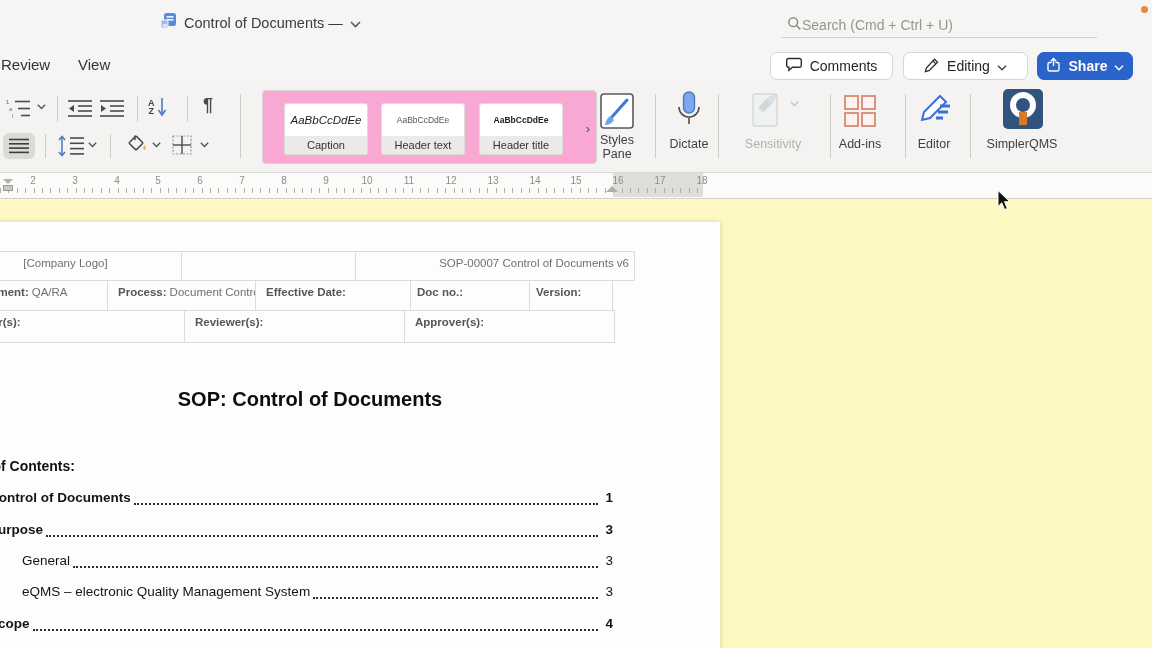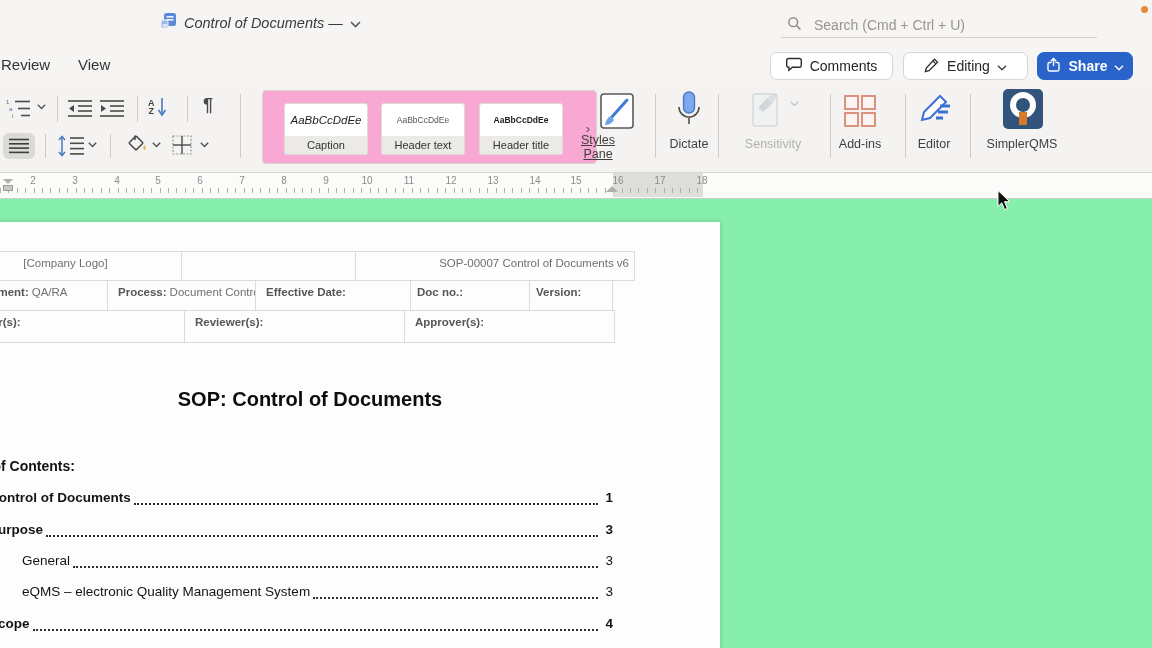--- a/index.html
+++ b/index.html
@@ -3,22 +3,22 @@
 <meta charset="utf-8">
 <style>
   html,body{margin:0;padding:0;background:#222;}
   .screen{position:relative;width:1152px;height:648px;overflow:hidden;
     background:#e9e9e7;font-family:"Liberation Sans",sans-serif;
     -webkit-font-smoothing:antialiased;}
 
   
   .titlebar{position:absolute;left:0;top:0;width:1152px;height:45px;background:#f6f5f3;border-bottom:1px solid #e6e5e2;}
   .title-group{position:absolute;left:160px;top:12px;display:flex;align-items:center;gap:7px;}
-  .doc-title{font-size:14.5px;color:#3b3b3b;font-style:italic;}
-  .search-field{position:absolute;left:781px;top:12px;width:316px;height:26px;display:flex;align-items:center;gap:12px;
+  .doc-title{font-size:14.5px;color:#3b3b3b;}
+  .search-field{position:absolute;left:781px;top:12px;width:316px;height:26px;display:flex;align-items:center;gap:0;
     border-bottom:1px solid #d2d1ce;padding-left:6px;box-sizing:border-box;}
   .search-field span{font-size:14px;color:#97958f;}
   .record-dot{position:absolute;left:1141px;top:6px;width:7px;height:7px;border-radius:50%;background:#e8883a;}
 
   
   .tabrow{position:absolute;left:0;top:45px;width:1152px;height:41px;background:#f6f5f3;}
   .tab{position:absolute;top:11px;font-size:15px;color:#333;}
   .pill{position:absolute;top:7px;height:28px;border-radius:7px;background:#fff;border:1px solid #d6d5d2;
     display:flex;align-items:center;justify-content:center;gap:7px;font-size:14px;color:#252525;box-sizing:border-box;}
   .pill.share{background:#2a63c9;border-color:#2a63c9;color:#fff;font-weight:600;}
@@ -51,21 +51,21 @@
   .ticks{position:absolute;left:0;top:15px;width:703px;height:5px;
     background:repeating-linear-gradient(to right,#aeada9 0 1px,transparent 1px 8.4px);}
   .rnum{position:absolute;top:2px;font-size:10px;color:#8c8b88;transform:translateX(-50%);}
   .ind-left-tri{position:absolute;left:3px;top:6px;width:0;height:0;border-left:5px solid transparent;
     border-right:5px solid transparent;border-top:5px solid #b0afac;}
   .ind-left-box{position:absolute;left:3px;top:12px;width:10px;height:6px;background:#c9c8c5;border:1px solid #9c9b98;box-sizing:border-box;}
   .ind-right-tri{position:absolute;left:606px;top:13px;width:0;height:0;border-left:6px solid transparent;
     border-right:6px solid transparent;border-bottom:6px solid #b0afac;}
 
   
-  .docarea{position:absolute;left:0;top:199px;width:1152px;height:449px;background:#86efac;overflow:hidden;}
+  .docarea{position:absolute;left:0;top:199px;width:1152px;height:449px;background:#fef9c3;overflow:hidden;}
   .page{position:absolute;left:-90px;top:23px;width:810px;height:430px;background:#fdfdfd;
     box-shadow:0 0 5px rgba(0,0,0,0.18);}
   .t-row{position:absolute;display:flex;left:-55px;}
   .c{border:1px solid #dcdbd8;box-sizing:border-box;font-size:11.5px;color:#707070;display:flex;
     padding:5px 6px 0 10px;margin-right:-1px;white-space:nowrap;overflow:hidden;}
   .c b{color:#565656;font-weight:700;margin-right:3px;}
   .doc-h1{position:absolute;left:310px;top:189px;transform:translateX(-50%);font-size:20px;font-weight:700;color:#0d0d0d;white-space:nowrap;}
   .toc-head{position:absolute;left:-47px;top:259px;font-size:14px;font-weight:700;color:#111;white-space:nowrap;}
   .toc-row{position:absolute;display:flex;height:18px;font-size:13.5px;color:#141414;white-space:nowrap;}
   .toc-row .leader{flex:1;border-bottom:2px dotted #2e2e2e;height:13px;margin:0 3px;}
@@ -275,21 +275,21 @@
       <div class="gal-more">›</div>
     </div>
 
     <div class="ric" style="left:599px;top:6px;">
       <svg width="36" height="40" viewBox="0 0 36 40">
         <rect x="2" y="2" width="32" height="34" rx="3" fill="#fff" stroke="#5a5a5a" stroke-width="1.6"></rect>
         <line x1="28" y1="8" x2="12" y2="26" stroke="#3f7ad6" stroke-width="3" stroke-linecap="round"></line>
         <path d="M12 24 q-5 2 -6 9 q6 0 9 -5 z" fill="#6fa3e8"></path>
       </svg>
     </div>
-    <div class="bigbtn-label two" style="left:598px;text-decoration:underline;">Styles Pane</div>
+    <div class="bigbtn-label two" style="left:617px;">Styles Pane</div>
     <div class="sep" style="left:655px;top:8px;height:64px;"></div>
 
     <div class="ric" style="left:676px;top:4px;">
       <svg width="26" height="42" viewBox="0 0 26 42">
         <rect x="7.5" y="2" width="11" height="21" rx="5.5" fill="#7da7ee" stroke="#4a79c4" stroke-width="1.4"></rect>
         <path d="M3 17 a10 10 0 0 0 20 0" fill="none" stroke="#4e4e4e" stroke-width="1.6"></path>
         <line x1="13" y1="28" x2="13" y2="34" stroke="#4e4e4e" stroke-width="1.6"></line>
       </svg>
     </div>
     <div class="bigbtn-label" style="left:689px;">Dictate</div>

